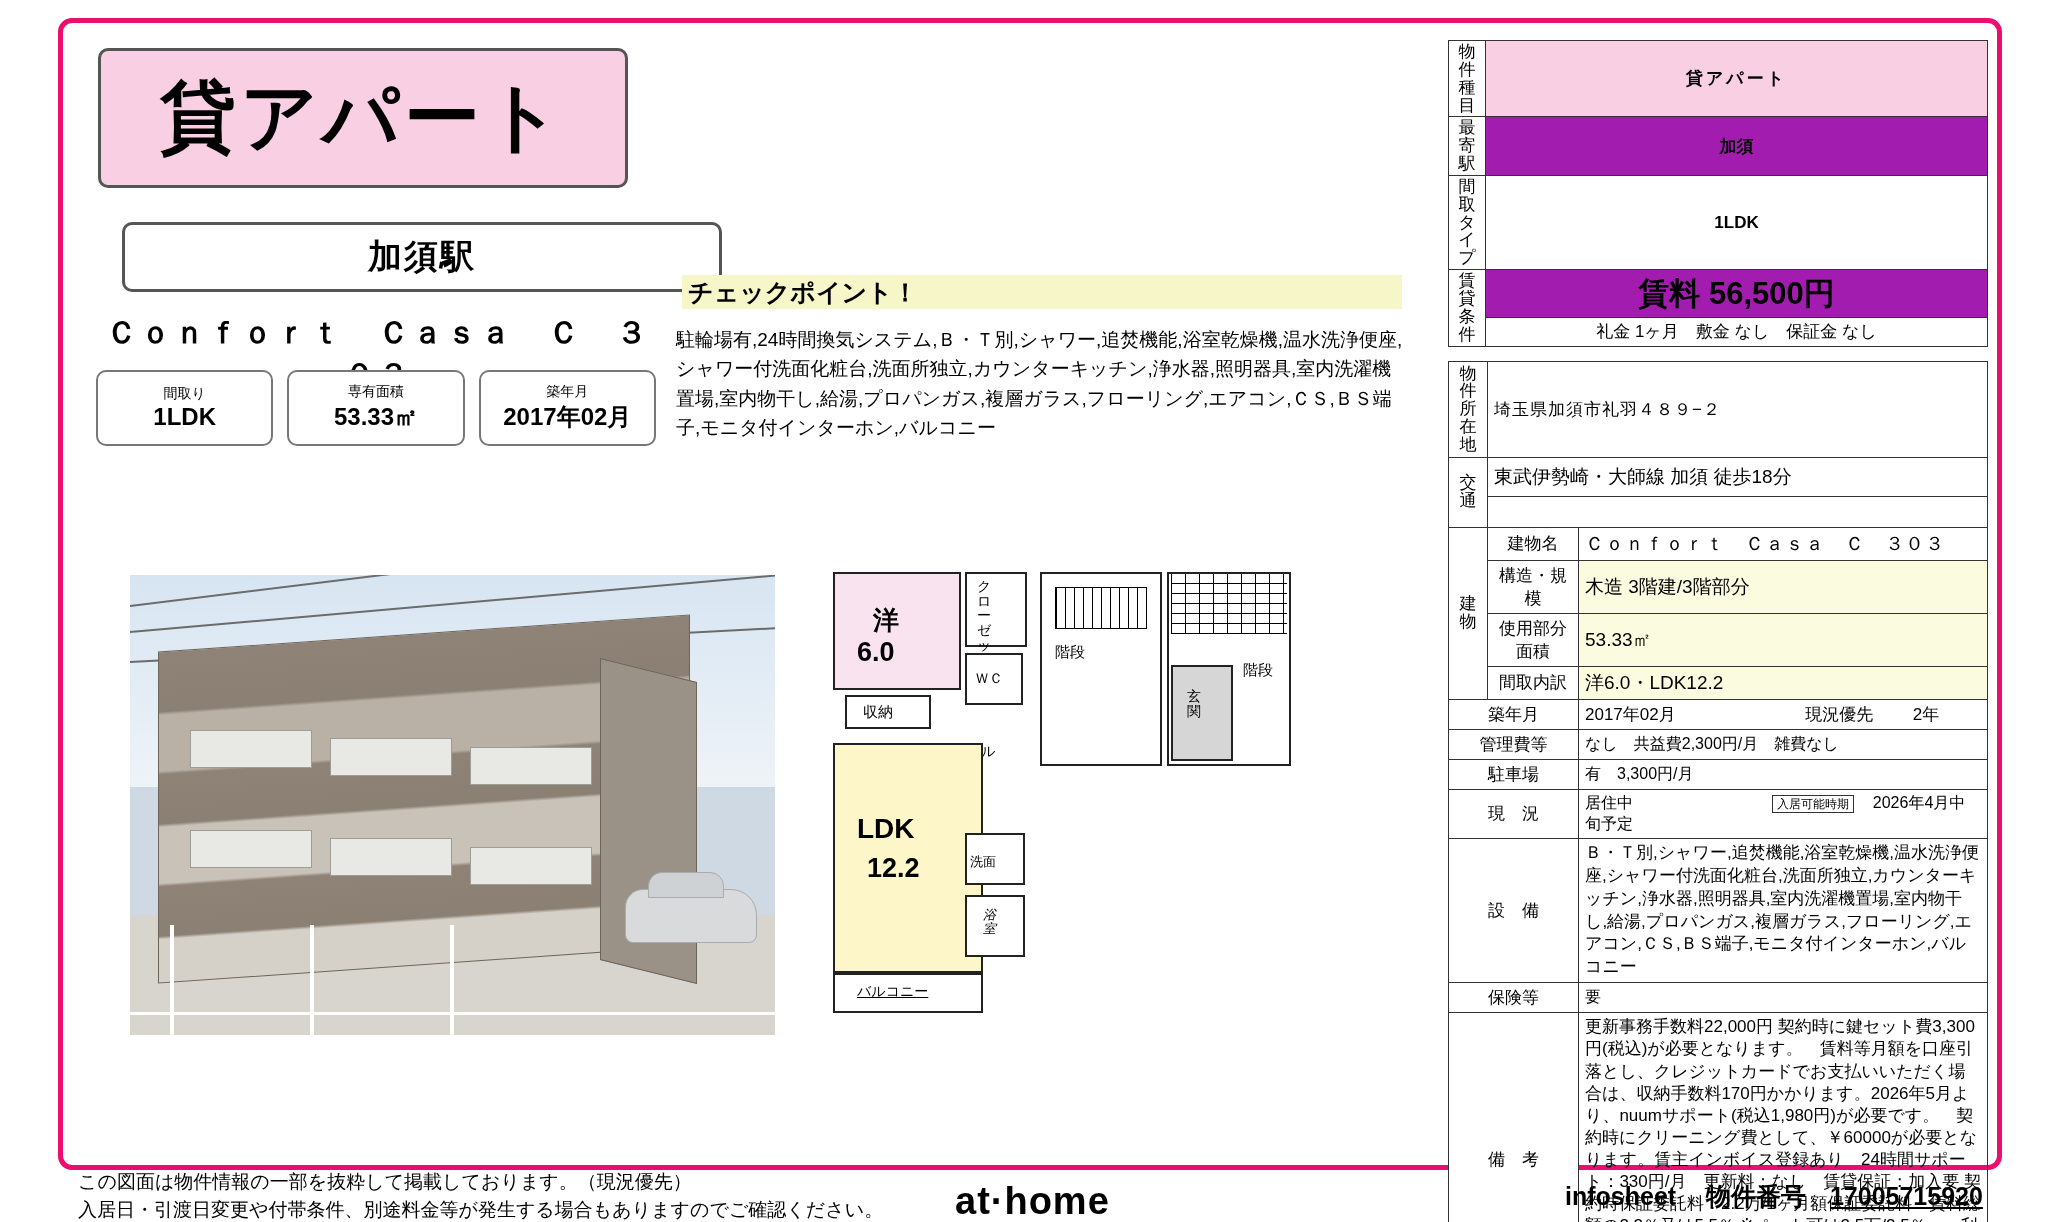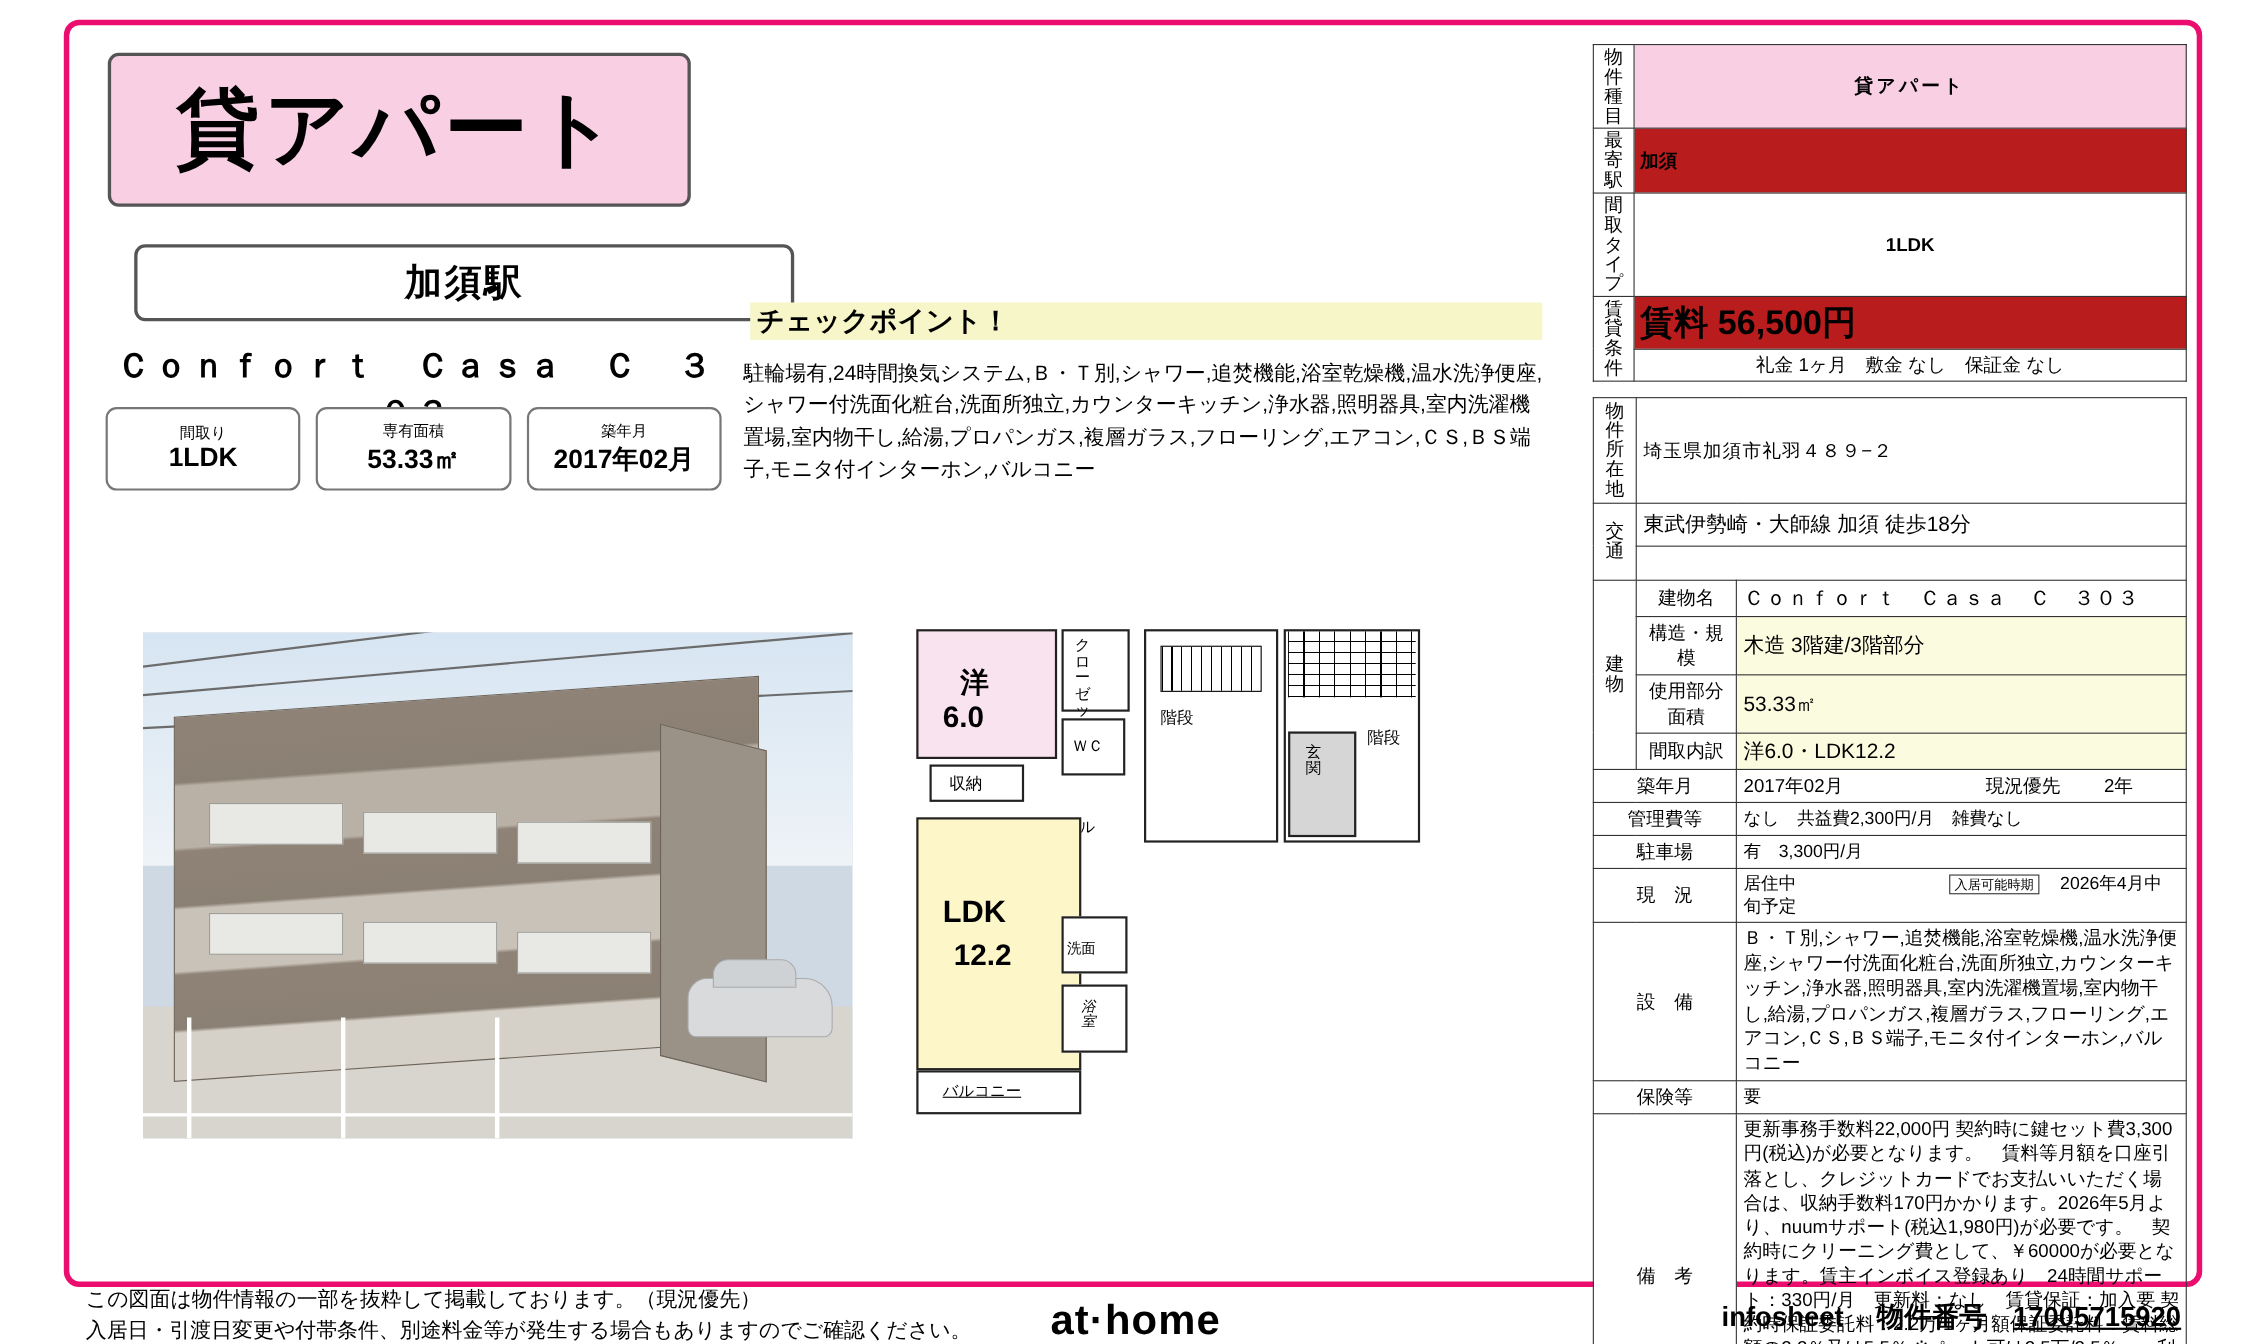--- a/index.html
+++ b/index.html
@@ -95,21 +95,21 @@
   .fp2{position:absolute;left:225px;top:7px;width:118px;height:190px;border:2px solid #222;background:#fff;}
   .fp3{position:absolute;left:352px;top:7px;width:120px;height:190px;border:2px solid #222;background:#fff;}
   .hatch{position:absolute;background:repeating-linear-gradient(90deg,#000 0 1px,transparent 1px 9px);}
   .grey{background:#d6d6d6;}
   
   .rp{position:absolute;left:1448px;top:40px;width:540px;}
   table.tbl{border-collapse:collapse;width:540px;}
   table.tbl td{border:1px solid #333;padding:2px 5px;font-size:17px;vertical-align:middle;}
   .vlabel{width:26px;text-align:center;font-size:12px;line-height:1.05;background:#fff;}
   .pinkrow{background:#f8cfe3;text-align:center;font-size:40px;font-weight:bold;letter-spacing:3px;}
-  .creamrow{background:#b91c1c;text-align:left;font-size:34px;font-weight:bold;}
+  .creamrow{background:#a21caf;text-align:center;font-size:34px;font-weight:bold;}
   .whiterow{text-align:center;font-size:34px;font-weight:bold;}
   .condrow{text-align:center;font-size:23px;}
   table.tbl2{border-collapse:collapse;width:540px;margin-top:14px;}
   table.tbl2 td{border:1px solid #333;padding:3px 6px;font-size:17px;vertical-align:middle;}
   .addr{font-size:21px;letter-spacing:1px;}
   .lbl2{width:26px;text-align:center;font-size:12px;line-height:1.05;}
   .lbl3{width:78px;text-align:center;font-size:14px;background:#fff;}
   .cream{background:#fbfbe0;}
   .sml{font-size:13px;line-height:1.35;}
   .xsml{font-size:11.5px;line-height:1.3;}
@@ -203,21 +203,21 @@
     <div class="fp-box rm-balcony"></div>
     <div class="fp-label" style="left:42px;top:418px;font-size:14px;text-decoration:underline;">バルコニー</div>
 
     <div class="fp2"></div>
     <div class="hatch" style="left:240px;top:22px;width:90px;height:40px;border:1px solid #000;"></div>
     <div class="fp-label" style="left:240px;top:78px;font-size:15px;">階段</div>
 
     <div class="fp3"></div>
     <div class="hatch" style="left:356px;top:9px;width:116px;height:60px;background:repeating-linear-gradient(0deg,#000 0 1px,transparent 1px 10px),repeating-linear-gradient(90deg,#000 0 1px,transparent 1px 14px);"></div>
     <div class="fp-box grey" style="left:356px;top:100px;width:62px;height:96px;border:2px solid #222;"></div>
-    <div class="fp-label" style="left:372px;top:111px;font-size:14px;line-height:1.1;width:18px;">玄関</div>
+    <div class="fp-label" style="left:372px;top:124px;font-size:14px;line-height:1.1;width:18px;">玄関</div>
     <div class="fp-label" style="left:428px;top:96px;font-size:15px;">階段</div>
   </div>
 
   <div class="rp">
     <table class="tbl">
       <tbody>
           <tr>
         <td class="vlabel">物件種目</td>
         <td class="pinkrow">貸アパート</td>
       </tr>

